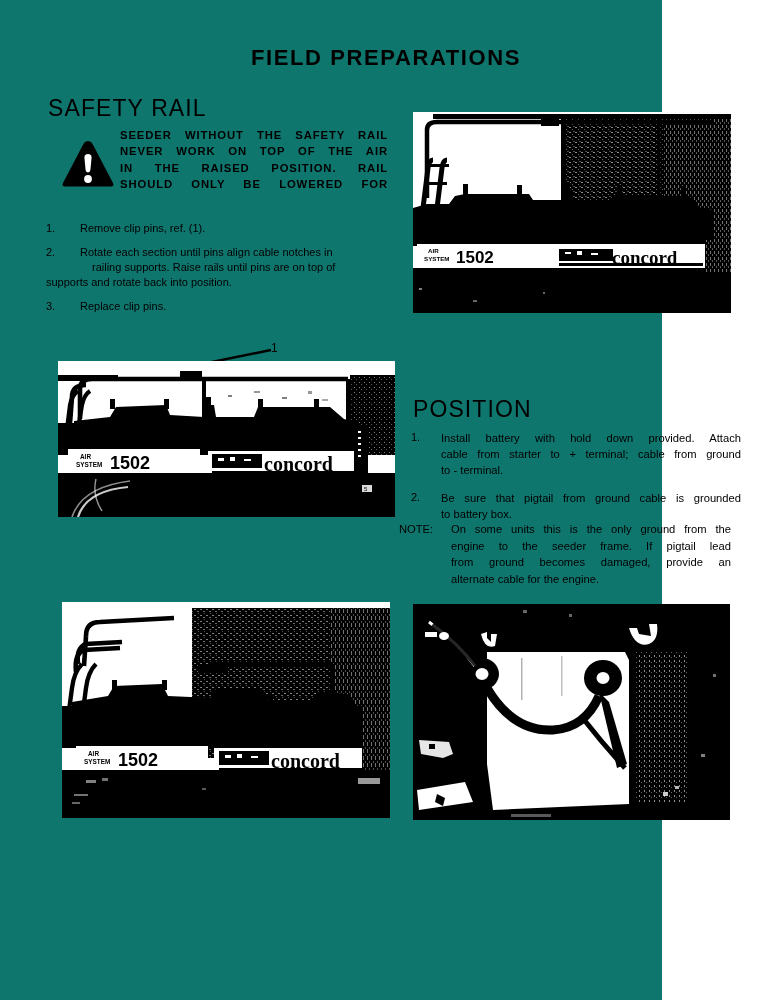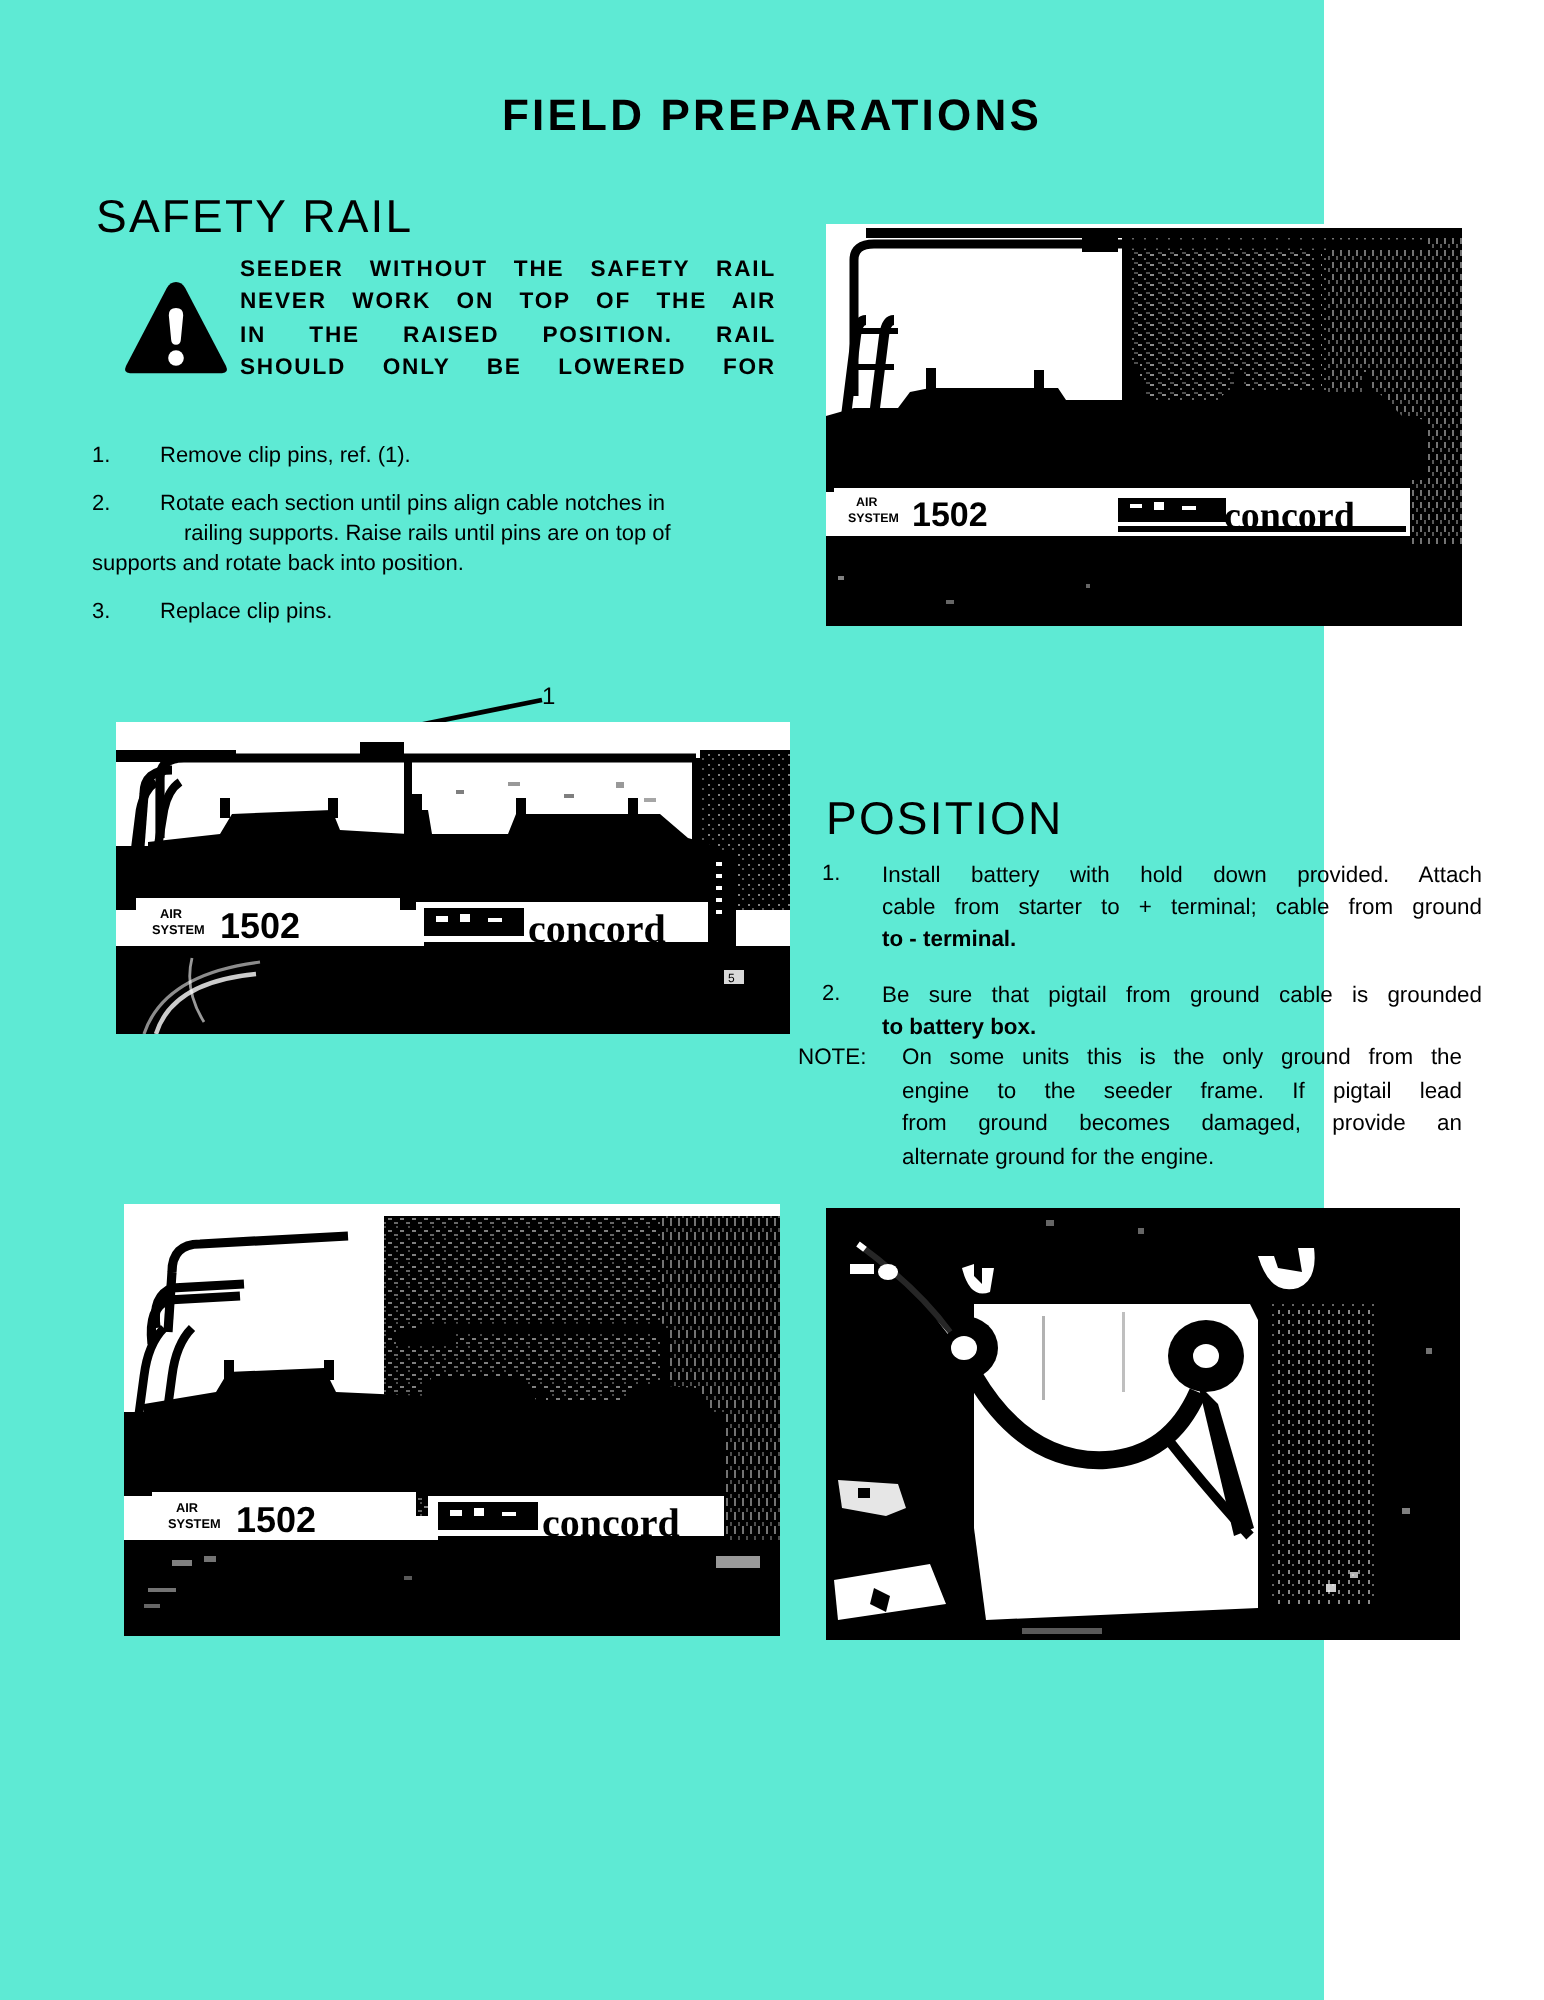--- a/index.html
+++ b/index.html
@@ -13,21 +13,21 @@
     position: relative;
     font-family: "Liberation Sans", sans-serif;
     color: #000000;
     overflow: hidden;
   }
   .page {
     position: absolute;
     left: 0; top: 0;
     width: 662px;
     height: 1000px;
-    background: #5eead4;
+    background: #0f766e;
   }
 
   
   .page-title {
     position: absolute;
     left: 0;
     top: 45px;
     width: 772px;
     text-align: center;
     font-size: 22px;
@@ -107,21 +107,21 @@
   
   #battery-list { left: 411px; top: 430px; width: 330px; }
   #battery-list .li { margin-bottom: 12px; }
   #battery-list .li .num { width: 24px; }
   #battery-list .li .txt { margin-left: 30px; font-size: 11.2px; line-height: 16px; }
   #battery-list .li .txt .jl {
     display: block;
     text-align: justify;
     text-align-last: justify;
   }
-  #battery-list .li .txt .ll { display: block; font-weight: bold; }
+  #battery-list .li .txt .ll { display: block; }
 
   
   .note-block {
     position: absolute;
     left: 399px;
     top: 521px;
     width: 332px;
     font-size: 11.2px;
     font-weight: normal;
     line-height: 16.5px;
@@ -379,21 +379,21 @@
       </span>
     </div>
   </div>
 
   <div class="note-block">
     <span class="note-label">NOTE:</span>
     <span class="note-body">
       <span class="jl">On some units this is the only ground from the</span>
       <span class="jl">engine to the seeder frame. If pigtail lead</span>
       <span class="jl">from ground becomes damaged, provide an</span>
-      <span class="ll">alternate ground for the engine.</span>
+      <span class="ll">alternate cable for the engine.</span>
     </span>
   </div>
 
   <div class="photo" id="photo-rail-lowered">
     <svg class="photo-inner" viewBox="0 0 328 216" preserveAspectRatio="none">
       <defs>
         <pattern id="grainD" width="6" height="6" patternUnits="userSpaceOnUse">
           <rect width="6" height="6" fill="#000"></rect>
           <rect x="0" y="1" width="2" height="1" fill="#fff" opacity="0.5"></rect>
           <rect x="3" y="3" width="2" height="1" fill="#fff" opacity="0.4"></rect>

